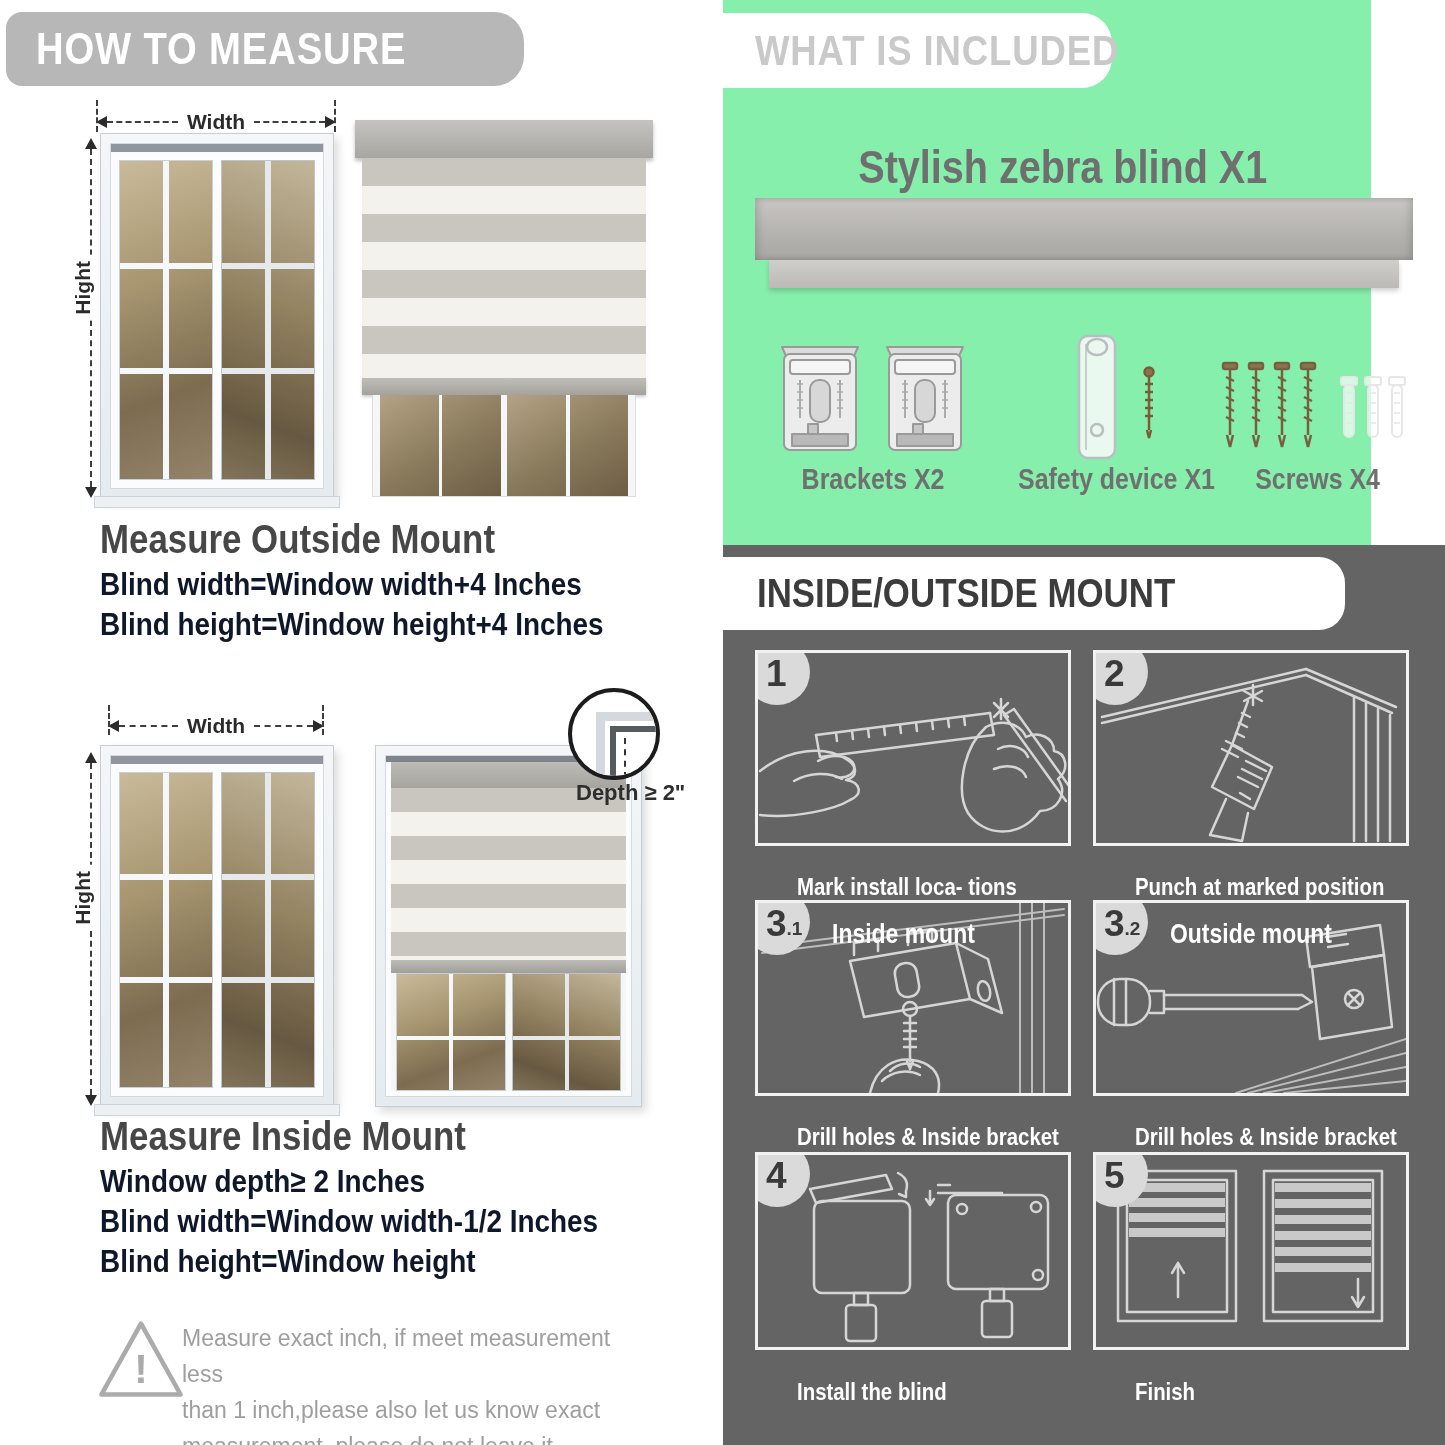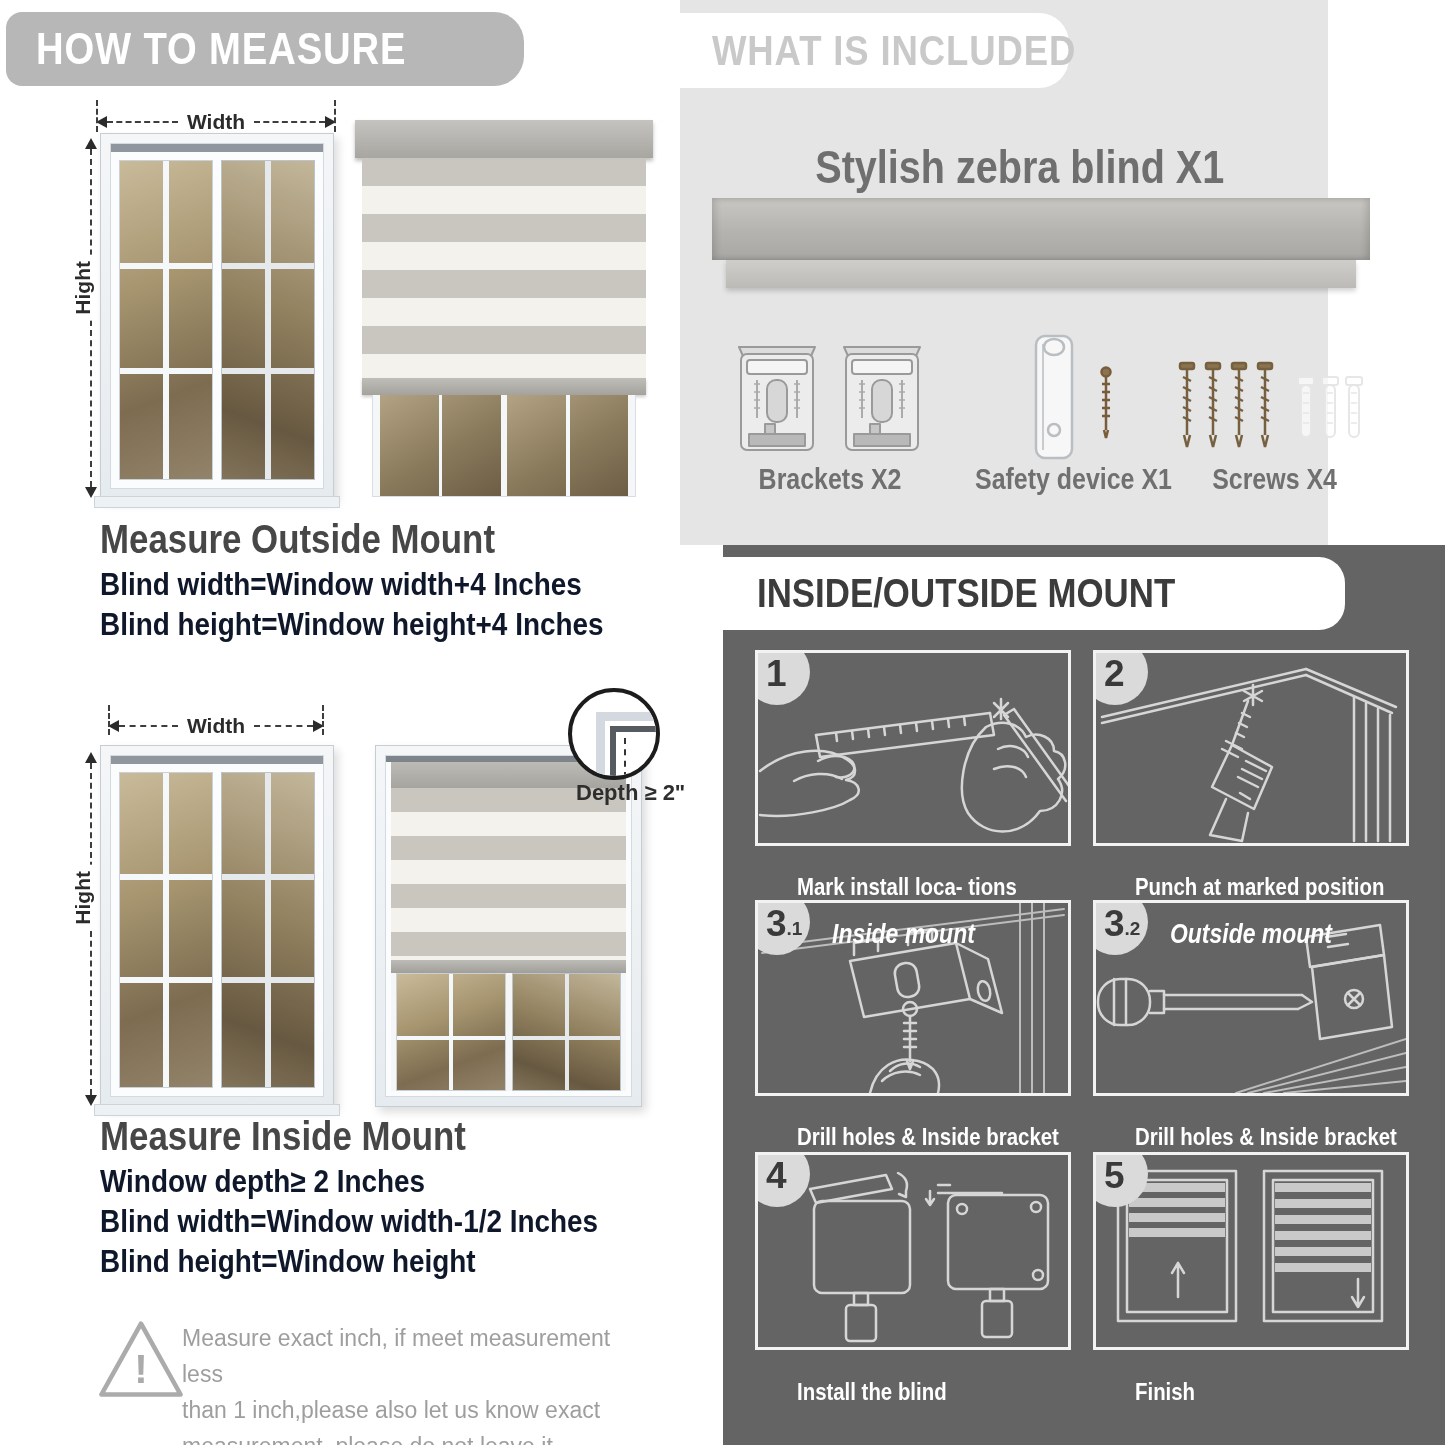--- a/index.html
+++ b/index.html
@@ -86,21 +86,21 @@
   .corner-b{position:absolute;left:38px;top:34px;right:-20px;bottom:-20px;
     border-top:6px solid #565b60;border-left:6px solid #565b60;}
   .corner-c{position:absolute;left:52px;top:46px;height:40px;width:0;border-left:2px dashed #333;}
   .depth-label{left:576px;top:780px;color:#2e2e2e;font-size:22px;font-weight:bold;}
 
   
   .warn-text{left:182px;top:1320px;width:470px;color:#9e9e9e;font-size:23px;line-height:36px;
     white-space:pre-line;}
 
   
-  .panel-included{left:680px;top:0;width:648px;height:545px;background:#e5e5e5;}
+  .panel-included{left:723px;top:0;width:648px;height:545px;background:#86efac;}
   .included-header{position:absolute;left:0;top:13px;width:357px;height:75px;background:#ffffff;
     border-radius:0 30px 30px 0;color:#c9c9c9;font-size:43px;font-weight:bold;line-height:75px;
     padding-left:32px;letter-spacing:1px;}
   .product-label{position:absolute;left:40px;top:140px;width:600px;text-align:center;
     color:#6f6f6f;font-size:46px;font-weight:bold;}
   .prod-cassette{position:absolute;left:32px;top:198px;width:658px;height:62px;
     background:linear-gradient(180deg,#c8c7c3 0%,#b4b3af 55%,#a8a7a3 100%);
     box-shadow:inset 4px 0 6px rgba(0,0,0,.12),inset -4px 0 6px rgba(0,0,0,.12);}
   .prod-lip{position:absolute;left:46px;top:260px;width:630px;height:28px;
     background:linear-gradient(180deg,#cfcecA 0%,#bbbab6 100%);box-shadow:0 3px 5px rgba(0,0,0,.18);}
@@ -110,21 +110,21 @@
   .panel-mount{left:723px;top:545px;width:722px;height:900px;background:#646464;padding-left:20px;}
   .mount-header{position:absolute;left:0;top:12px;width:588px;height:73px;background:#ffffff;
     border-radius:0 26px 26px 0;color:#3c3c3c;font-size:41px;font-weight:bold;line-height:73px;
     padding-left:34px;}
   .step-img{position:absolute;width:310px;height:190px;border:3px solid #f2f2f2;overflow:hidden;}
   .step-img svg{position:absolute;inset:0;}
   .badge{position:absolute;left:-14px;top:-14px;width:66px;height:66px;background:#dadada;
     border-radius:50%;display:flex;align-items:flex-start;padding:16px 0 0 22px;box-sizing:border-box;}
   .bnum{color:#3a3a3a;font-size:37px;font-weight:bold;line-height:1;}
   .bsub{color:#3a3a3a;font-size:19px;font-weight:bold;line-height:1;margin-top:14px;}
-  .step-title{position:absolute;left:74px;top:16px;color:#ffffff;font-size:27px;font-weight:bold;font-style:italic;}
+  .step-title{position:absolute;left:74px;top:16px;color:#ffffff;font-size:27px;font-weight:bold;}
   .step-caption{position:absolute;color:#ffffff;font-size:24px;font-weight:bold;white-space:pre;}
   .art{stroke:#d6d6d6;stroke-width:2.5;fill:none;stroke-linecap:round;stroke-linejoin:round;}
   .art .fillband{fill:#c9c9c9;stroke:none;}
   .art .soft{stroke:#bdbdbd;stroke-width:2;}
 </style>
 </head>
 <body>
 
 <div id="page">
 

